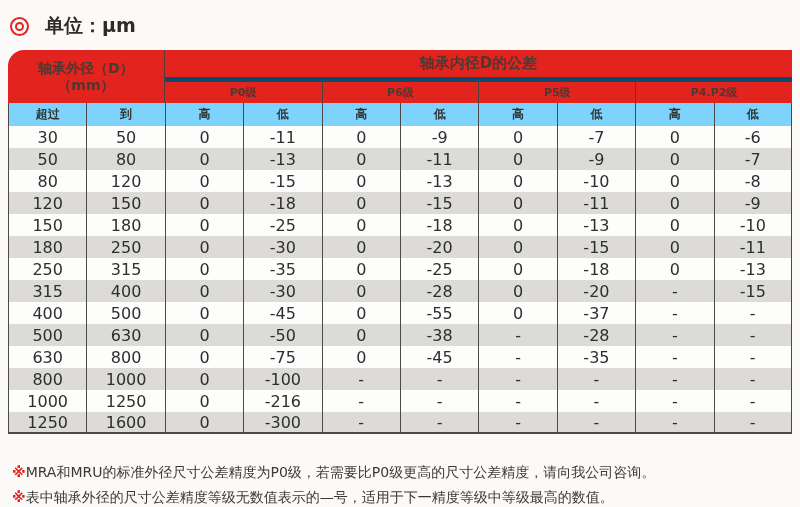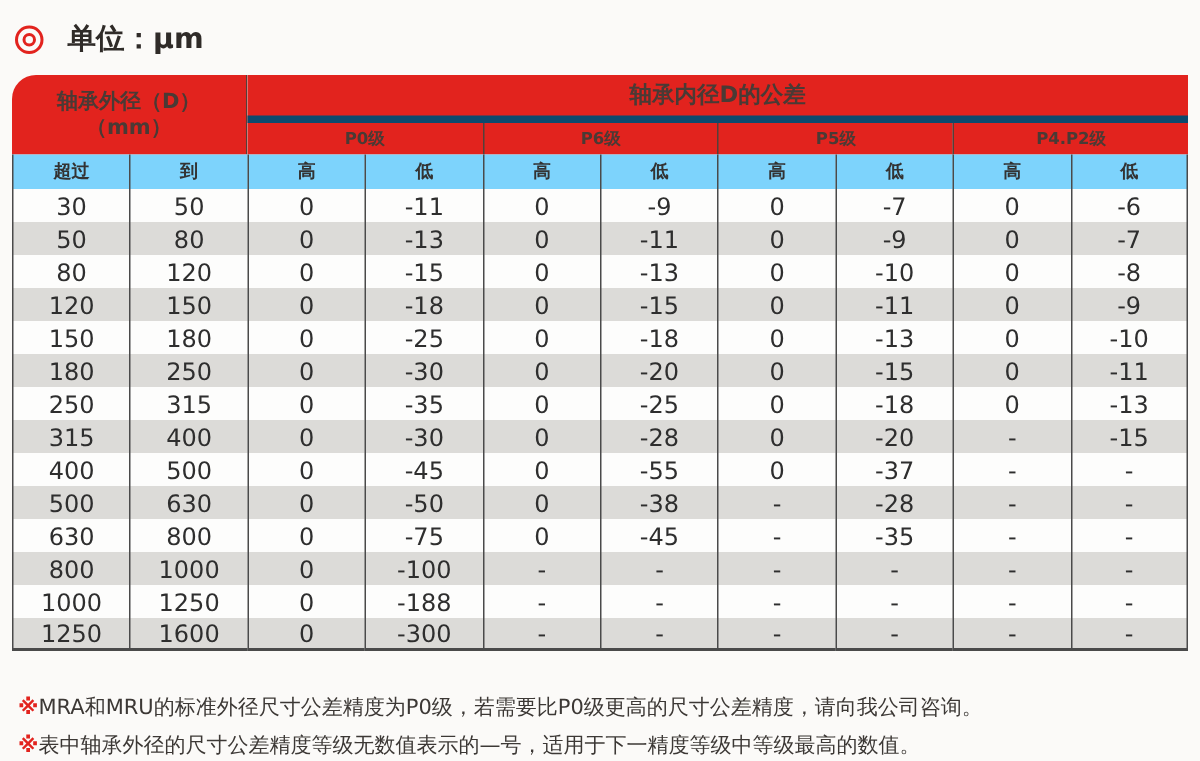--- a/index.html
+++ b/index.html
@@ -312,21 +312,21 @@
           <td>-</td>
           <td>-</td>
           <td>-</td>
           <td>-</td>
           <td>-</td>
         </tr>
         <tr>
           <td>1000</td>
           <td>1250</td>
           <td>0</td>
-          <td>-188</td>
+          <td>-216</td>
           <td>-</td>
           <td>-</td>
           <td>-</td>
           <td>-</td>
           <td>-</td>
           <td>-</td>
         </tr>
         <tr>
           <td>1250</td>
           <td>1600</td>

